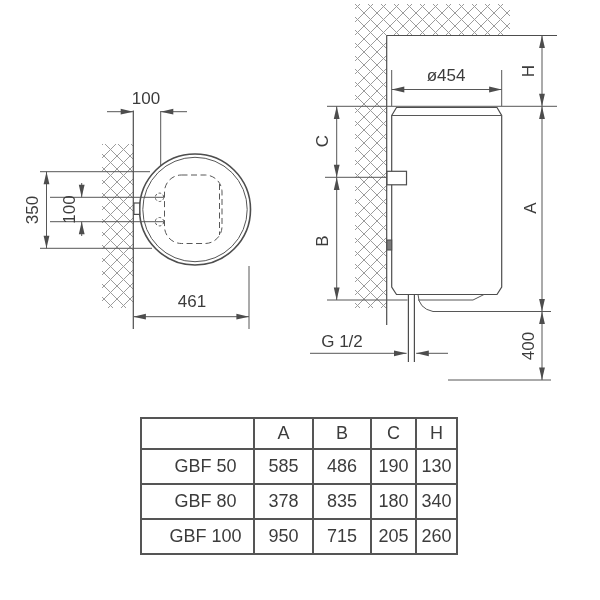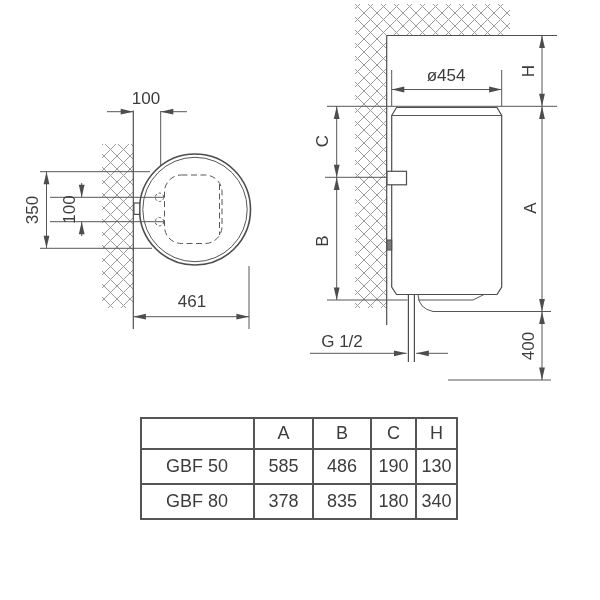--- a/index.html
+++ b/index.html
@@ -14,21 +14,21 @@
   .dash{stroke-dasharray:6 3.5;}
   .dashsm{stroke-dasharray:2.6 2;}
   .hatchfill{fill:url(#hatch);stroke:none;}
   .dim{font:17px "Liberation Sans",sans-serif;fill:#3c3c3c;}
   
   .dimtable{position:absolute;left:140px;top:417px;border-collapse:collapse;
             table-layout:fixed;color:#3c3c3c;font-size:18px;}
   .dimtable td{border:2px solid #555555;text-align:center;vertical-align:middle;
                padding:0;height:33px;overflow:hidden;white-space:nowrap;}
   .dimtable tr.hdr td{height:29px;}
-  .dimtable td.model{text-align:left;padding-left:24px;}
+  .dimtable td.model{text-align:center;padding-left:16px;}
 </style>
 </head>
 <body>
 
 <div class="canvas">
 
 <svg width="600" height="600" viewBox="0 0 600 600">
   <defs>
     <marker id="arr" viewBox="0 0 14 8" markerWidth="14" markerHeight="8" refX="13.2" refY="4" orient="auto-start-reverse" markerUnits="userSpaceOnUse">
       <path d="M13.2,4 L0.6,1.1 L0.6,6.9 Z" fill="#4d4d4d"></path>
@@ -149,16 +149,23 @@
     <td>190</td>
     <td>130</td>
   </tr>
   <tr>
     <td class="model">GBF 80</td>
     <td>378</td>
     <td>835</td>
     <td>180</td>
     <td>340</td>
   </tr>
+  <tr>
+    <td class="model">GBF 100</td>
+    <td>950</td>
+    <td>715</td>
+    <td>205</td>
+    <td>260</td>
+  </tr>
 </tbody>
     </table>
 
 </div>
 
 </body></html>

